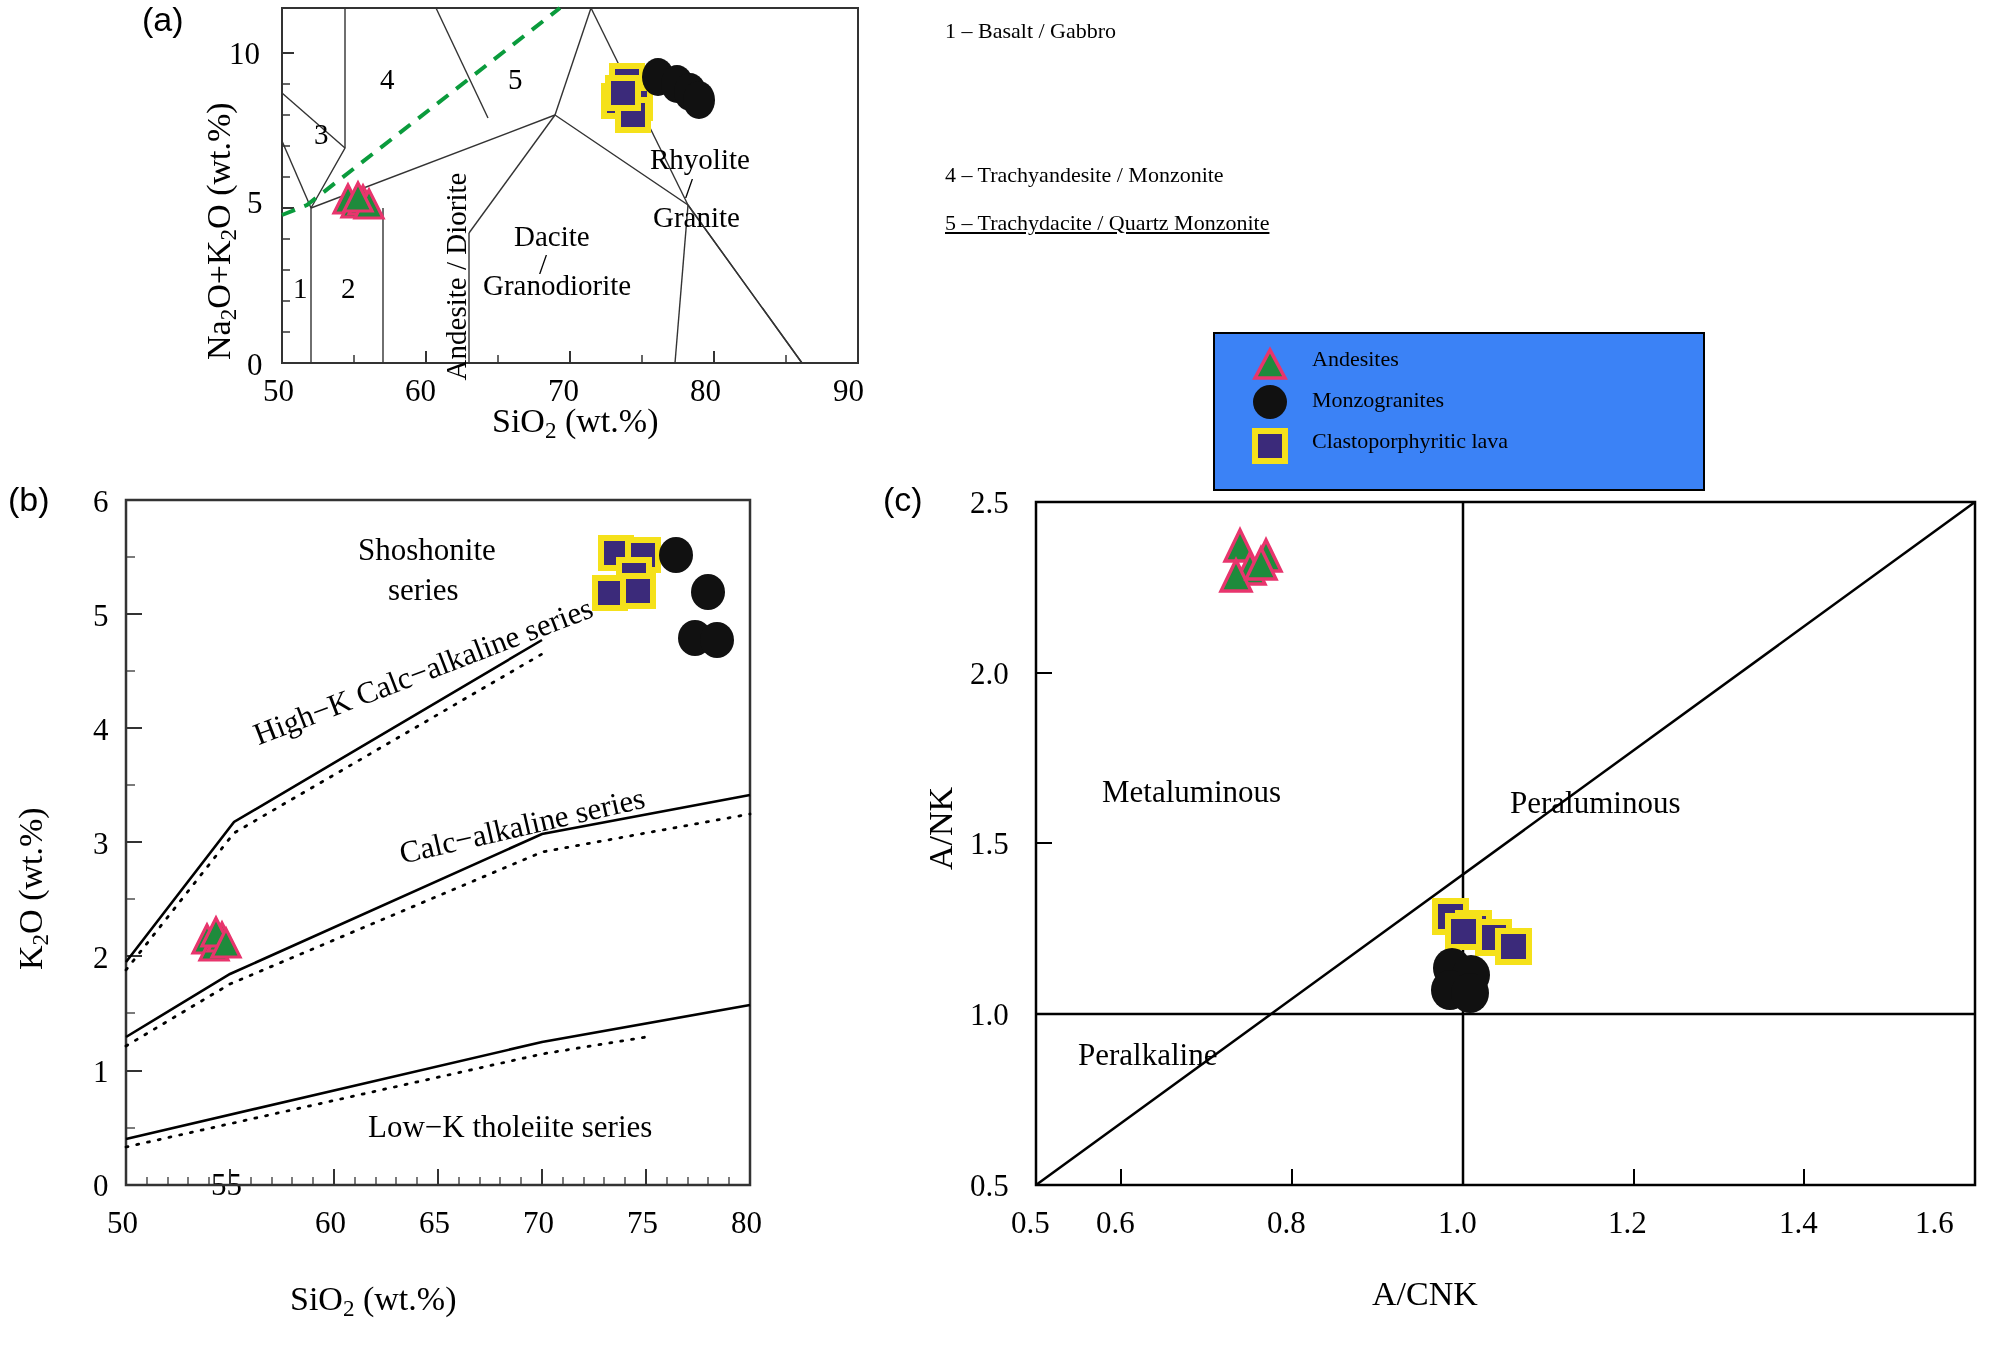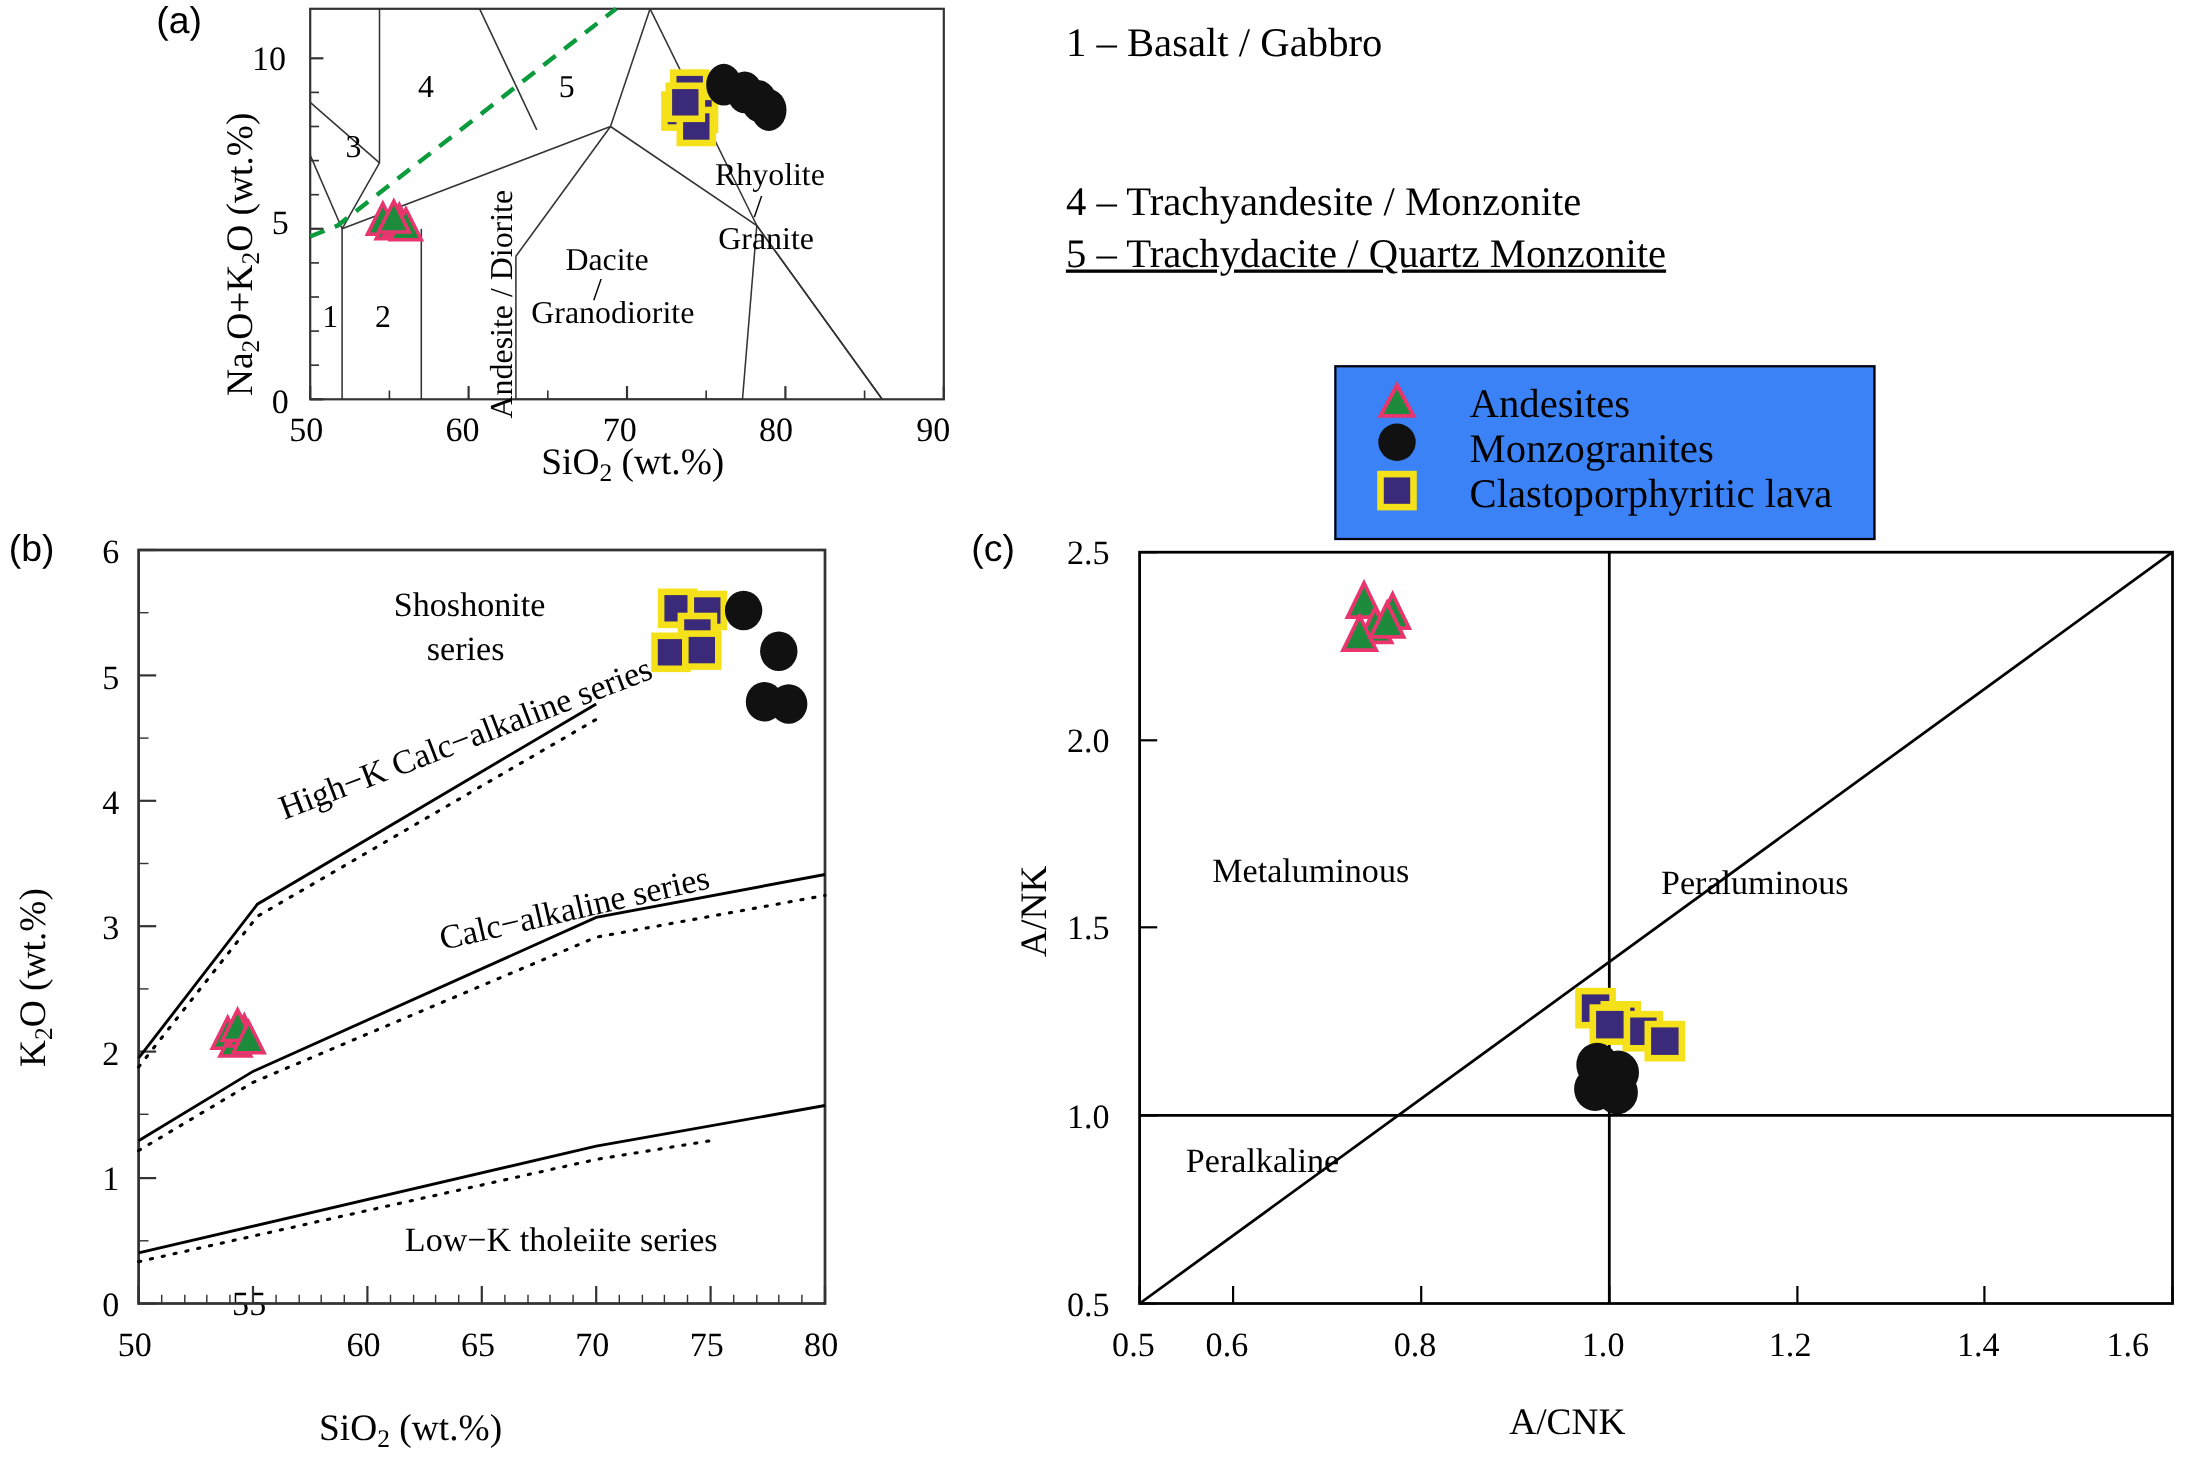--- a/index.html
+++ b/index.html
@@ -4,21 +4,21 @@
 <style>
   html,body{margin:0;padding:0;background:#fff;}
   body{width:2001px;height:1346px;position:relative;
        font-family:"Liberation Serif","DejaVu Serif",serif;color:#000;}
   .panel{position:absolute;}
   .plabel{position:absolute;font-family:"Liberation Sans","DejaVu Sans",sans-serif;
           font-size:34px;color:#000;}
   .axlabel{position:absolute;font-size:34px;white-space:nowrap;}
   .ticklbl{position:absolute;font-size:31px;white-space:nowrap;}
   .fieldlbl{position:absolute;font-size:29px;white-space:nowrap;}
-  .legtext{position:absolute;font-size:37px;white-space:nowrap;margin-left:24px;}
+  .legtext{position:absolute;font-size:22px;white-space:nowrap;}
   .rot90{transform-origin:0 0;transform:rotate(-90deg);}
   .rotn{transform-origin:center center;}
   svg{display:block;overflow:visible;}
   .legendbox{position:absolute;border:2px solid #000;background:#3b82f6;}
   sub{font-size:0.68em;vertical-align:-0.28em;}
 </style>
 </head>
 <body>
 
 <div class="panel" style="left:0px;top:0px;width:920px;height:460px;">

